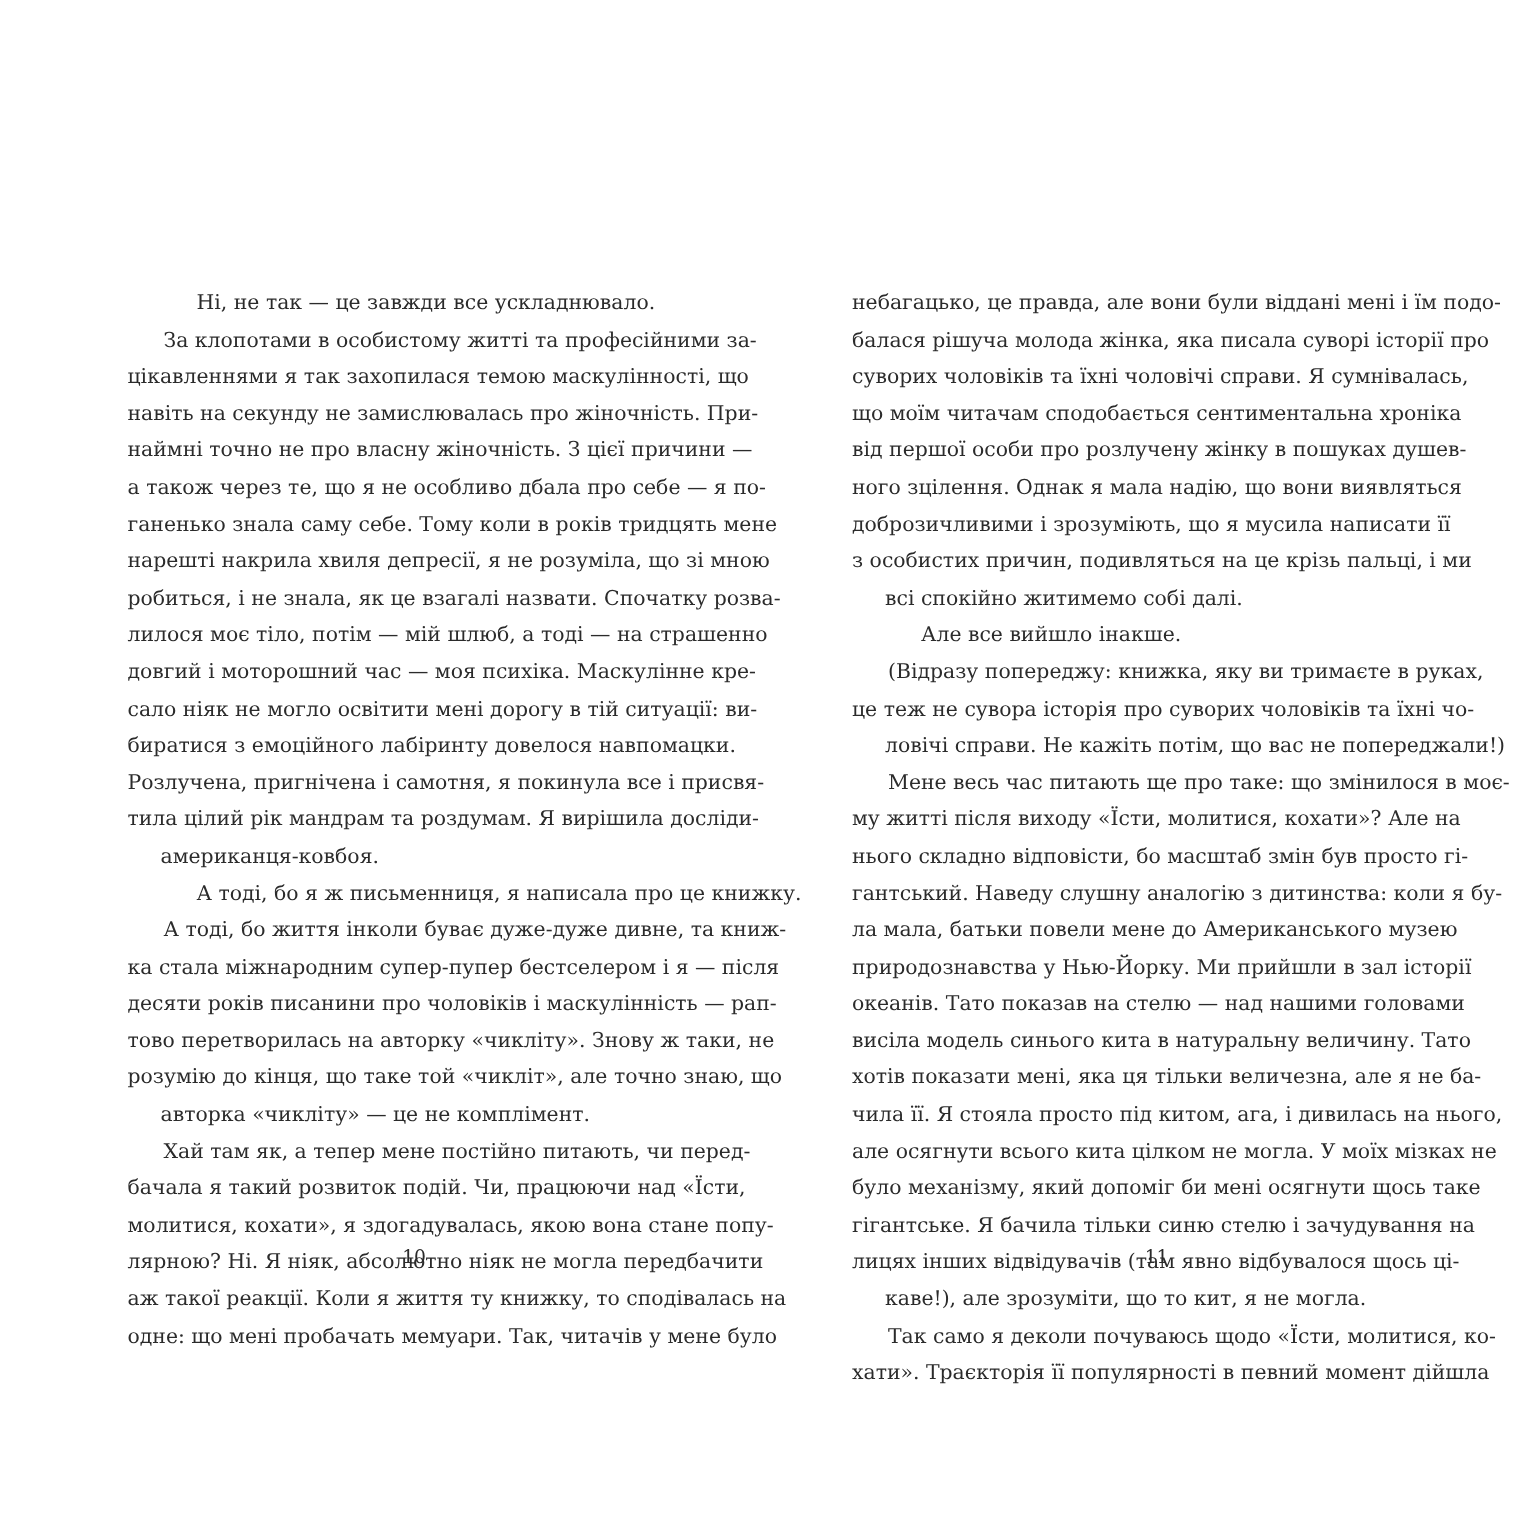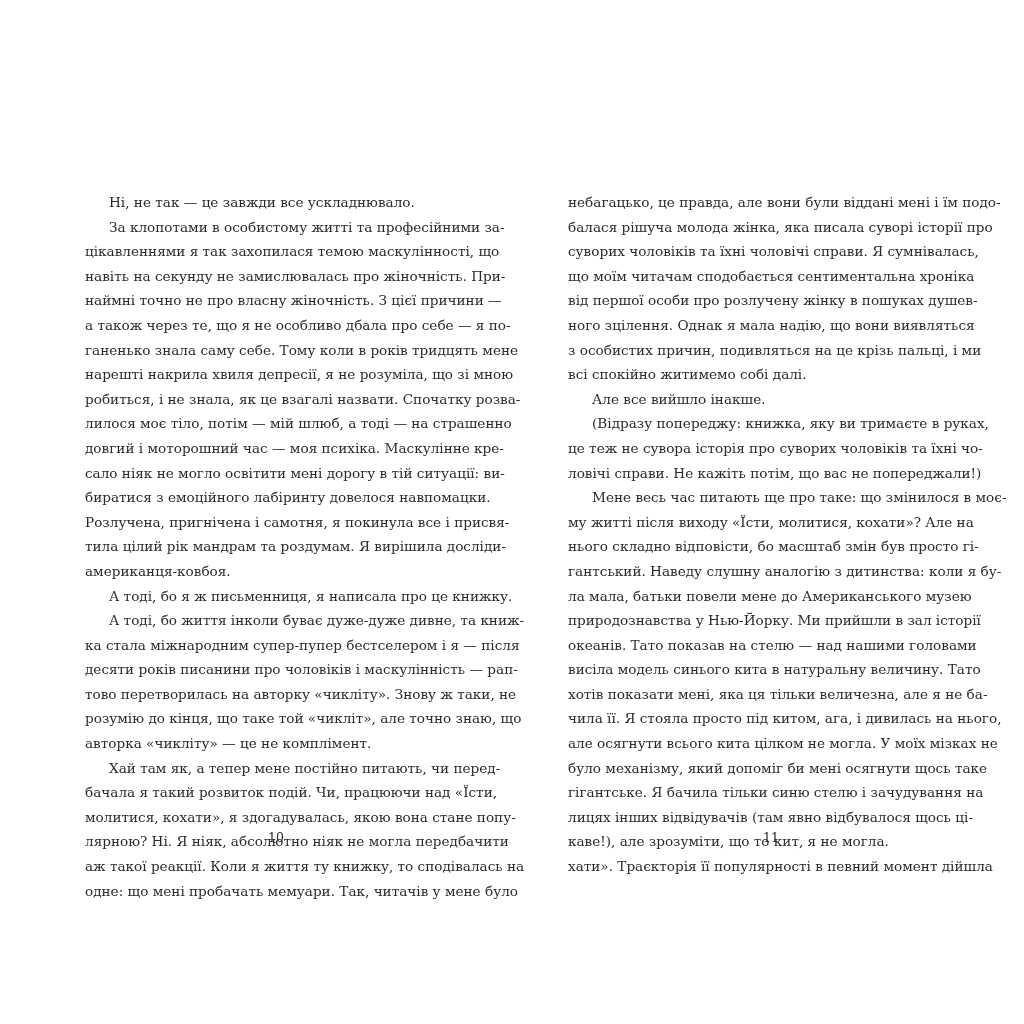--- a/index.html
+++ b/index.html
@@ -31,21 +31,21 @@
     .page.right { left: 568px; }
     .line {
       display: block;
       white-space: nowrap;
       text-align: justify;
       text-align-last: justify;
       height: 24.6px;
       overflow: visible;
     }
     .line.indent { padding-left: 24px; }
-    .line.last { text-align-last: left; }
+    .line.last { text-align-last: left; margin-left: 22px; }
     .page-number {
       position: absolute;
       top: 830px;
       width: 40px;
       text-align: right;
       font-family: "DejaVu Serif", "Liberation Serif", serif;
       font-size: 12.5px;
       color: #2b2b2b;
     }
     .page-number.left { left: 244px; }
@@ -88,20 +88,21 @@
     </div>
   <div class="page-number left">10</div>
 
   <div class="page right" id="right-page">
       <span class="line">небагацько, це правда, але вони були віддані мені і їм подо-</span>
       <span class="line">балася рішуча молода жінка, яка писала суворі історії про</span>
       <span class="line">суворих чоловіків та їхні чоловічі справи. Я сумнівалась,</span>
       <span class="line">що моїм читачам сподобається сентиментальна хроніка</span>
       <span class="line">від першої особи про розлучену жінку в пошуках душев-</span>
       <span class="line">ного зцілення. Однак я мала надію, що вони виявляться</span>
+      <span class="line">доброзичливими і зрозуміють, що я мусила написати її</span>
       <span class="line">з особистих причин, подивляться на це крізь пальці, і ми</span>
       <span class="line last">всі спокійно житимемо собі далі.</span>
       <span class="line indent last">Але все вийшло інакше.</span>
       <span class="line indent">(Відразу попереджу: книжка, яку ви тримаєте в руках,</span>
       <span class="line">це теж не сувора історія про суворих чоловіків та їхні чо-</span>
       <span class="line last">ловічі справи. Не кажіть потім, що вас не попереджали!)</span>
       <span class="line indent">Мене весь час питають ще про таке: що змінилося в моє-</span>
       <span class="line">му житті після виходу «Їсти, молитися, кохати»? Але на</span>
       <span class="line">нього складно відповісти, бо масштаб змін був просто гі-</span>
       <span class="line">гантський. Наведу слушну аналогію з дитинства: коли я бу-</span>
@@ -109,16 +110,17 @@
       <span class="line">природознавства у Нью-Йорку. Ми прийшли в зал історії</span>
       <span class="line">океанів. Тато показав на стелю — над нашими головами</span>
       <span class="line">висіла модель синього кита в натуральну величину. Тато</span>
       <span class="line">хотів показати мені, яка ця тільки величезна, але я не ба-</span>
       <span class="line">чила її. Я стояла просто під китом, ага, і дивилась на нього,</span>
       <span class="line">але осягнути всього кита цілком не могла. У моїх мізках не</span>
       <span class="line">було механізму, який допоміг би мені осягнути щось таке</span>
       <span class="line">гігантське. Я бачила тільки синю стелю і зачудування на</span>
       <span class="line">лицях інших відвідувачів (там явно відбувалося щось ці-</span>
       <span class="line last">каве!), але зрозуміти, що то кит, я не могла.</span>
+      <span class="line indent">Так само я деколи почуваюсь щодо «Їсти, молитися, ко-</span>
       <span class="line">хати». Траєкторія її популярності в певний момент дійшла</span>
     </div>
   <div class="page-number right">11</div>
 </div>
 
 </body></html>

